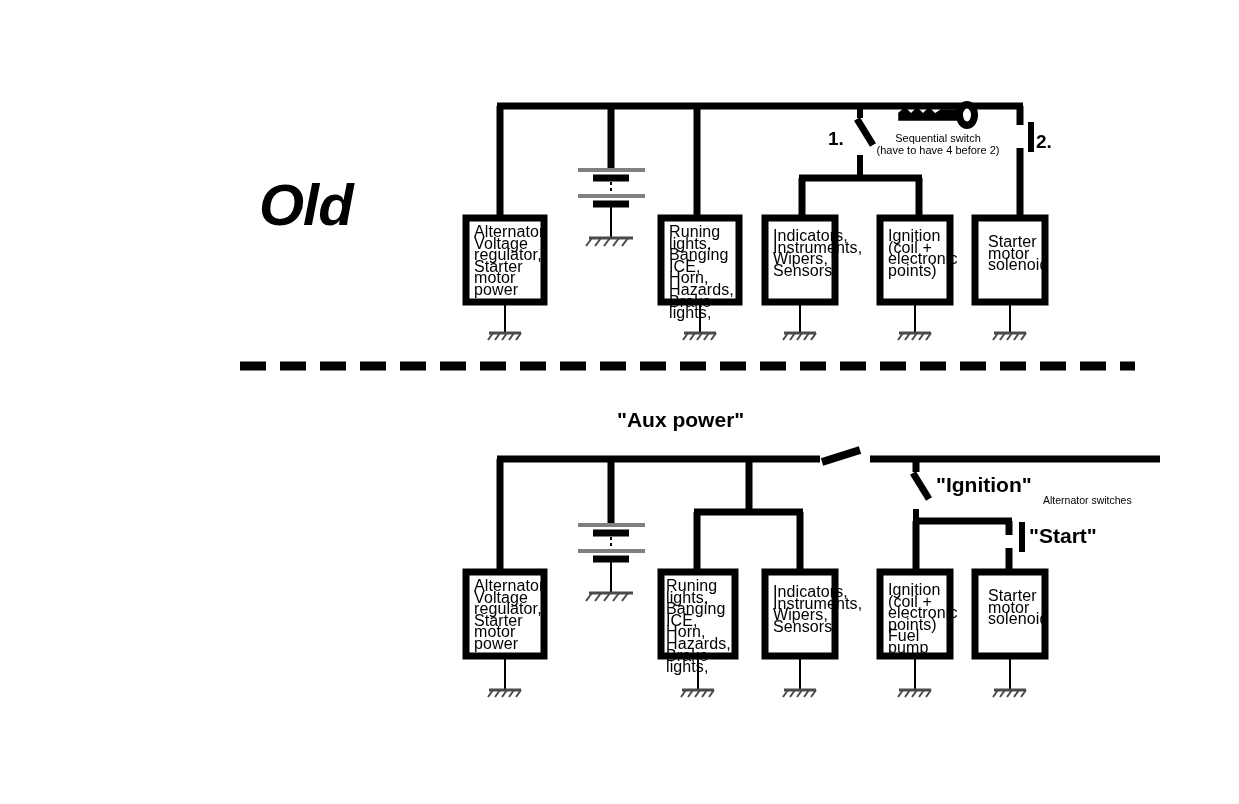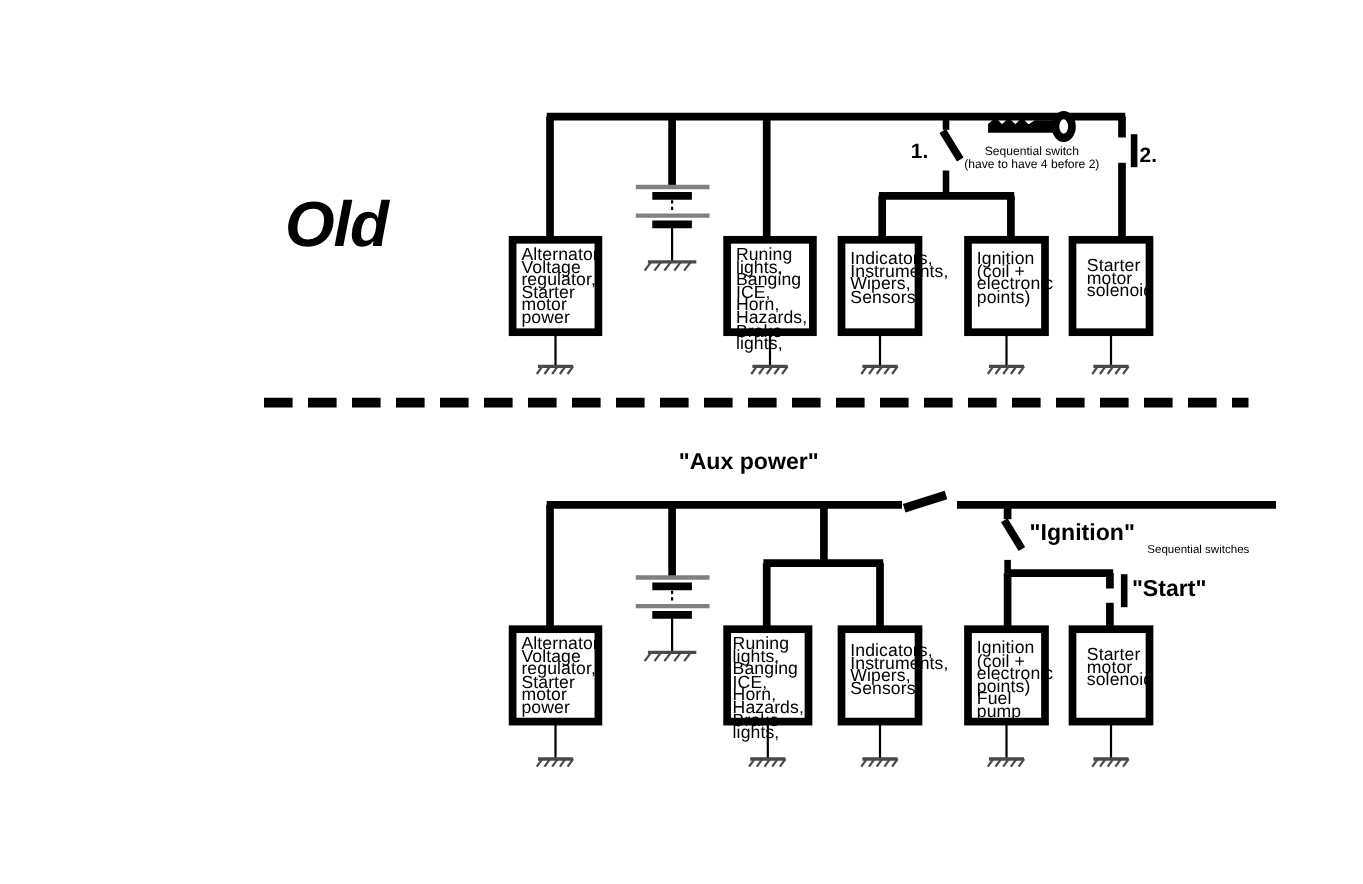--- a/index.html
+++ b/index.html
@@ -327,21 +327,21 @@
   <div class="switch-num" style="left:828px; top:128px;">1.</div>
   <div class="switch-num" style="left:1036px; top:131px;">2.</div>
 
   <div class="small-note" style="left:867px; top:132px; width:142px;">Sequential switch
 (have to have 4 before 2)</div>
 
 
   <div class="callout" style="left:617px; top:408px;">"Aux power"</div>
   <div class="callout" style="left:936px; top:473px;">"Ignition"</div>
   <div class="callout" style="left:1029px; top:524px;">"Start"</div>
-  <div class="tiny-note" style="left:1043px; top:494px;">Sequential switches</div>
+  <div class="tiny-note" style="left:1043px; top:494px;">Alternator switches</div>
 
   <div class="box-text" style="left:474px; top:580px; width:72px;">Alternator,
 Voltage
 regulator,
 Starter motor
 power</div>
   <div class="box-text" style="left:666px; top:580px; width:72px;">Runing lights,
 Banging ICE,
 Horn,
 Hazards,

